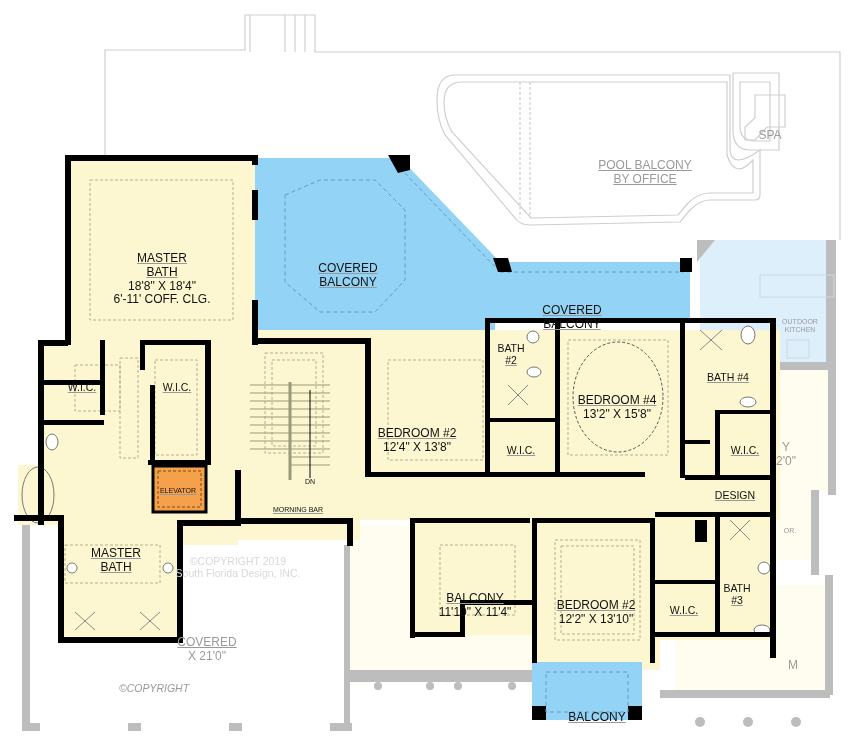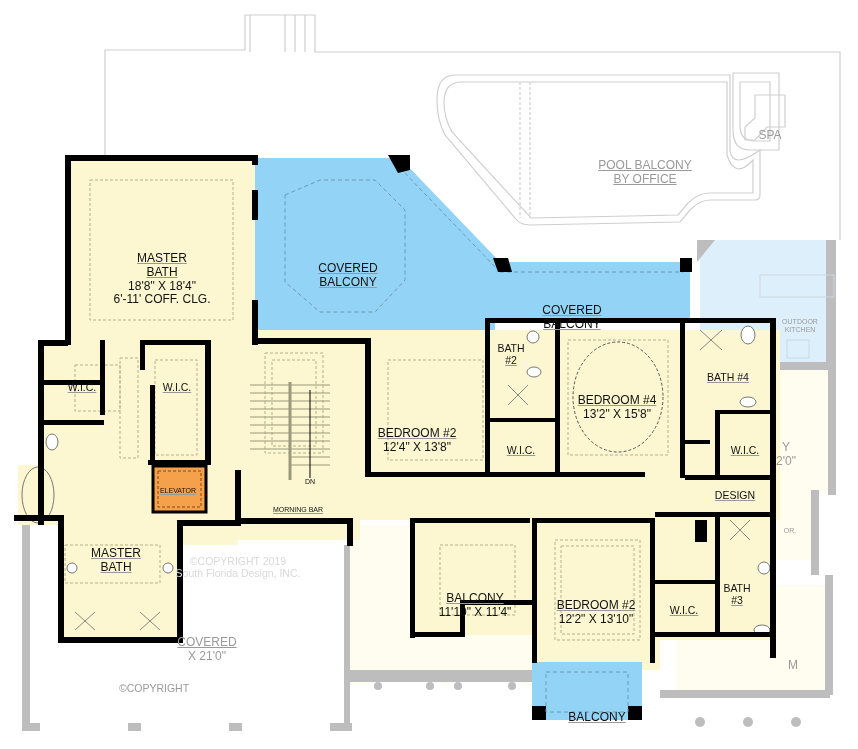--- a/index.html
+++ b/index.html
@@ -274,21 +274,21 @@
 <div class="lbl sm" style="left:737px;top:582px;">
   <div>BATH</div>
   <div class="u">#3</div>
 </div>
 <div class="lbl sm" style="left:684px;top:604px;"><span class="u">W.I.C.</span></div>
 <div class="lbl big" style="left:597px;top:682px;"><span class="u">BALCONY</span></div>
 <div class="lbl big ghost" style="left:207px;top:607px;">
   <div class="u">COVERED</div>
   <div>X 21'0"</div>
 </div>
-<div class="lbl sm ghost" style="left:154px;top:682px;">©COPYRIGHT</div>
+<div class="lbl sm ghost" style="left:154px;top:682px;font-style:italic;">©COPYRIGHT</div>
 <div class="lbl sm faint" style="left:238px;top:555px;">
   <div>©COPYRIGHT 2019</div>
   <div>South Florida Design, INC.</div>
 </div>
 <div class="lbl big ghost" style="left:786px;top:412px;">
   <div>Y</div>
   <div>2'0"</div>
 </div>
 <div class="lbl big ghost" style="left:793px;top:630px;">M</div>
 <div class="lbl xs ghost" style="left:790px;top:527px;">OR.</div>

